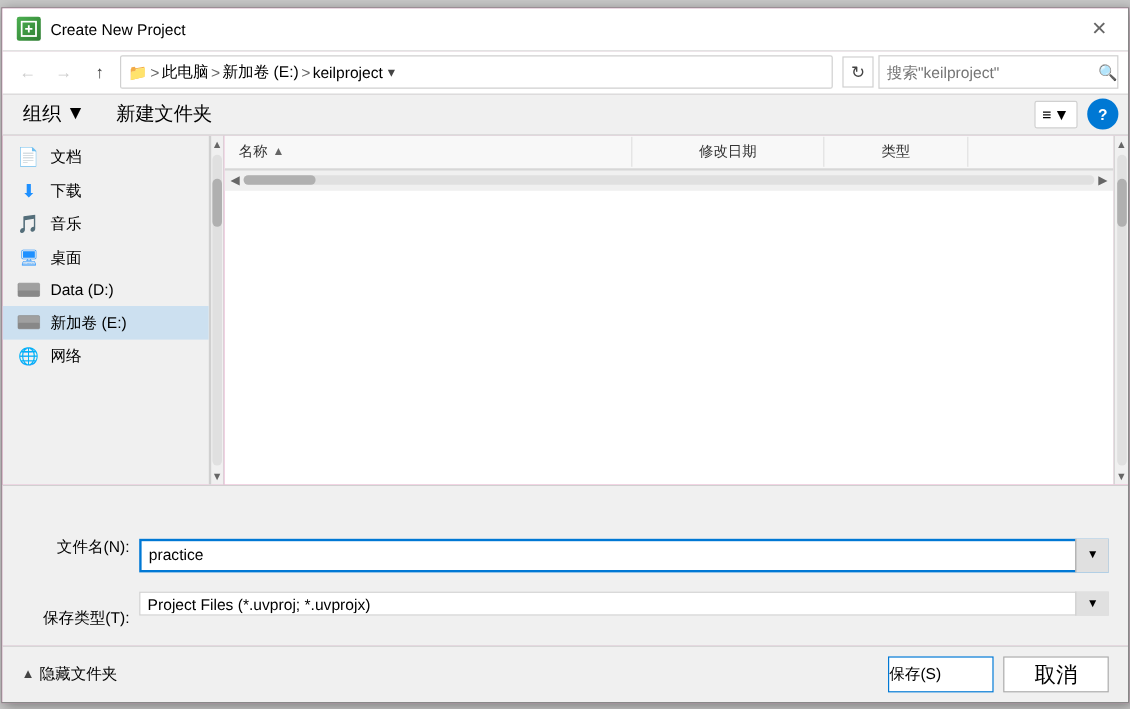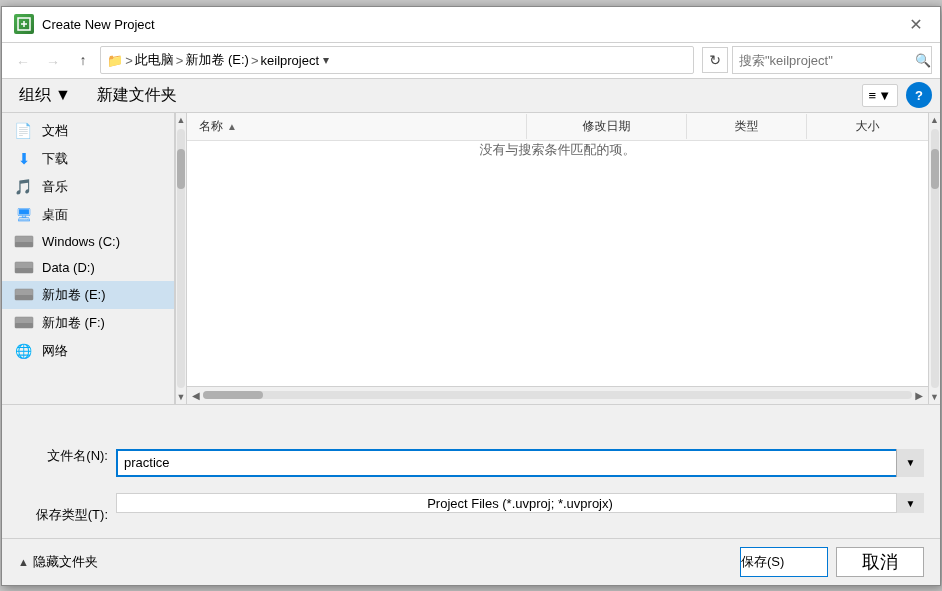--- a/index.html
+++ b/index.html
@@ -354,21 +354,20 @@
     .select-wrapper select {
       width: 100%;
       height: 20px;
       border: 1px solid #d0d0d0;
       background: #fff;
       padding: 0 6px;
       font-size: 13px;
       appearance: none;
       -webkit-appearance: none;
       cursor: pointer;
-      text-align: center;
     }
     .select-arrow {
       position: absolute;
       right: 0;
       top: 0;
       width: 28px;
       height: 100%;
       background: #e0e0e0;
       border-left: 1px solid #d0d0d0;
       display: flex;
@@ -592,59 +591,41 @@
           <span>音乐</span>
         </div>
 
         <div class="sidebar-item">
           <div class="sidebar-icon">
             <span style="font-size:13px;color:#1e90ff;">🖥</span>
           </div>
           <span>桌面</span>
         </div>
 
+
         <div class="sidebar-item">
           <div class="sidebar-icon">
             <svg width="20" height="15" viewBox="0 0 20 15">
               <rect x="1" y="2" width="18" height="11" rx="1" fill="#a0a0a0" stroke="#888" stroke-width="0.5"></rect>
               <rect x="1" y="8" width="18" height="5" rx="1" fill="#888"></rect>
             </svg>
           </div>
-          <span>Windows (C:)</span>
-        </div>
-
-        <div class="sidebar-item">
-          <div class="sidebar-icon">
-            <svg width="20" height="15" viewBox="0 0 20 15">
-              <rect x="1" y="2" width="18" height="11" rx="1" fill="#a0a0a0" stroke="#888" stroke-width="0.5"></rect>
-              <rect x="1" y="8" width="18" height="5" rx="1" fill="#888"></rect>
-            </svg>
-          </div>
           <span>Data (D:)</span>
         </div>
 
         <div class="sidebar-item selected">
           <div class="sidebar-icon">
             <svg width="20" height="15" viewBox="0 0 20 15">
               <rect x="1" y="2" width="18" height="11" rx="1" fill="#a0a0a0" stroke="#888" stroke-width="0.5"></rect>
               <rect x="1" y="8" width="18" height="5" rx="1" fill="#888"></rect>
             </svg>
           </div>
           <span>新加卷 (E:)</span>
         </div>
 
-        <div class="sidebar-item">
-          <div class="sidebar-icon">
-            <svg width="20" height="15" viewBox="0 0 20 15">
-              <rect x="1" y="2" width="18" height="11" rx="1" fill="#a0a0a0" stroke="#888" stroke-width="0.5"></rect>
-              <rect x="1" y="8" width="18" height="5" rx="1" fill="#888"></rect>
-            </svg>
-          </div>
-          <span>新加卷 (F:)</span>
-        </div>
 
         <div class="sidebar-item">
           <div class="sidebar-icon">
             <span style="font-size:14px;color:#1e90ff;">🌐</span>
           </div>
           <span>网络</span>
         </div>
 
       </div>
 
@@ -662,28 +643,20 @@
         <div class="file-header">
           <div class="col-name">
             <span>名称</span>
             <span class="col-name-sort">▲</span>
           </div>
           <div class="col-date">
             <span>修改日期</span>
           </div>
           <div class="col-type">
             <span>类型</span>
-          </div>
-          <div class="col-size">
-            <span>大小</span>
-          </div>
-        </div>
-        <div class="scroll-area">
-          <div class="file-content">
-            <span>没有与搜索条件匹配的项。</span>
           </div>
         </div>
         <div class="h-scrollbar">
           <span class="h-scroll-arrow">◀</span>
           <div class="h-scroll-track">
             <div class="h-scroll-thumb"></div>
           </div>
           <span class="h-scroll-arrow">▶</span>
         </div>
       </div>

